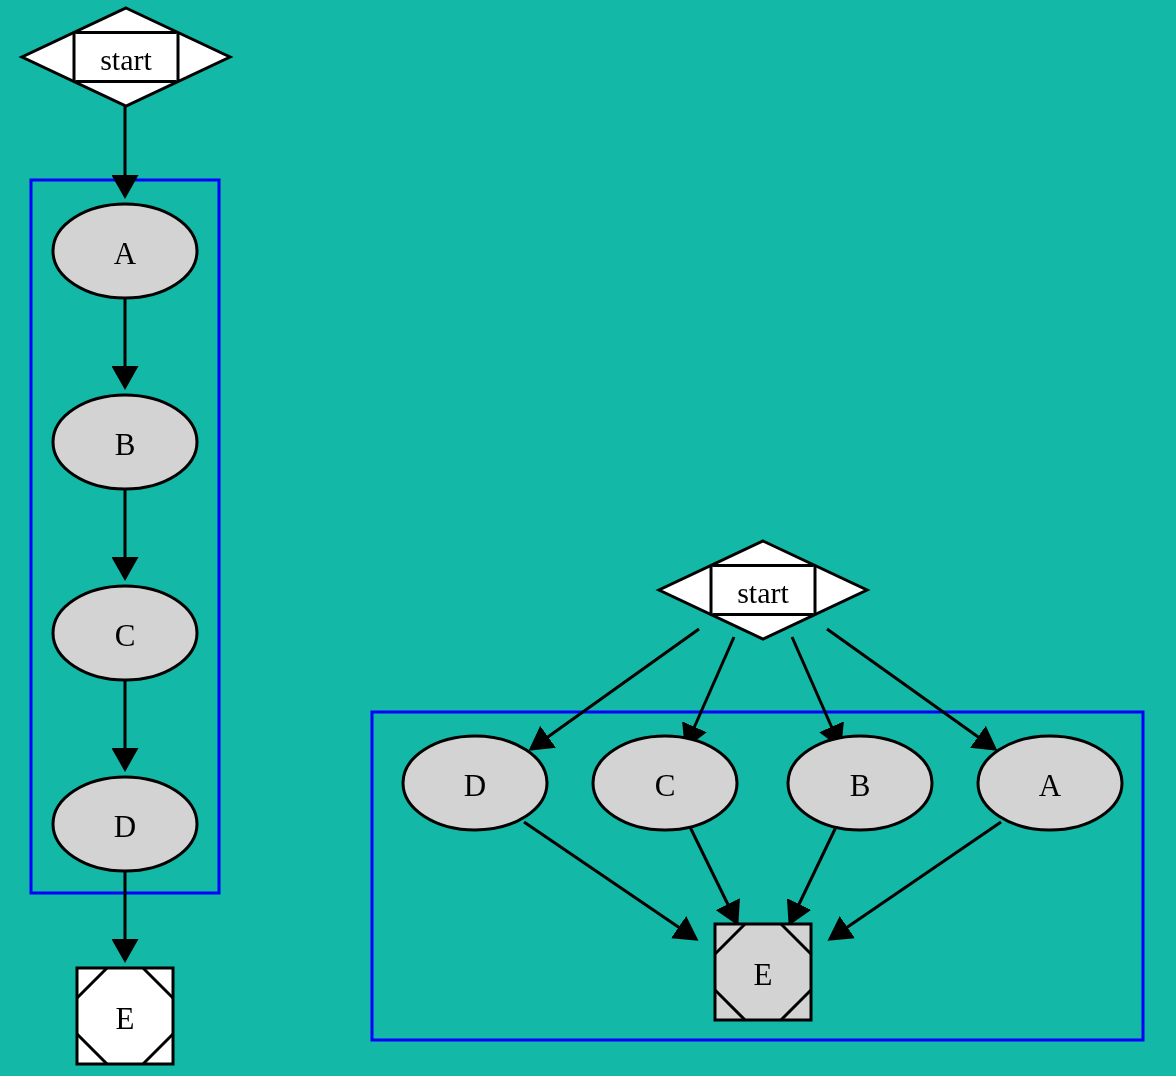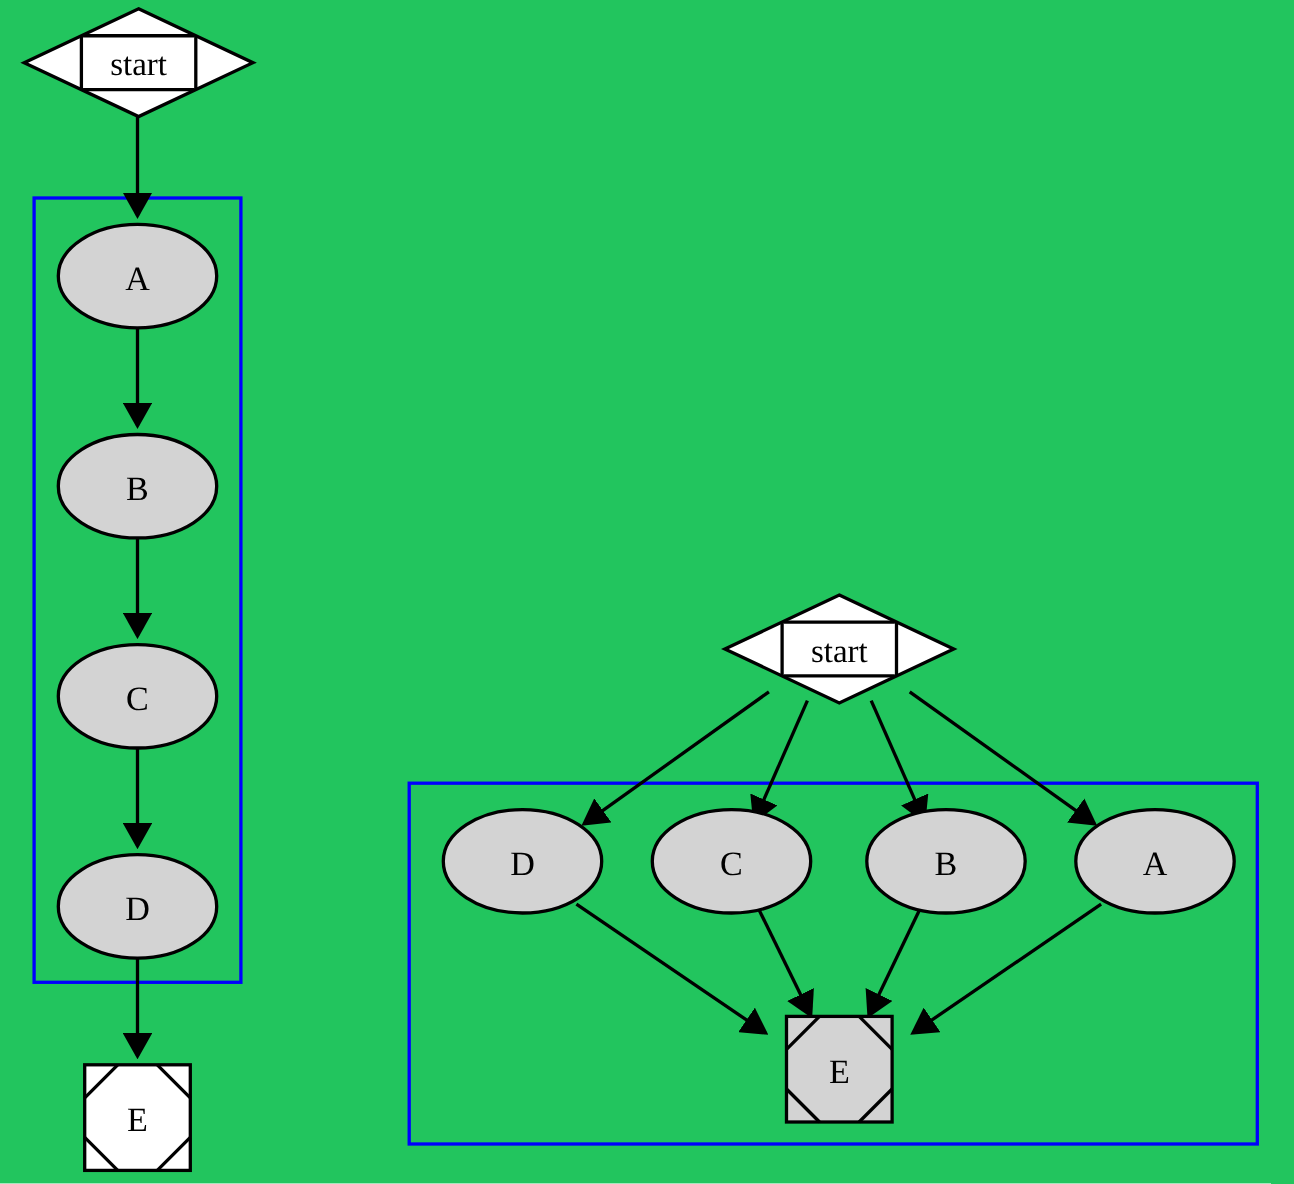--- a/index.html
+++ b/index.html
@@ -7,21 +7,21 @@
     padding: 0;
     background: #ffffff;
   }
   body {
     font-family: "Liberation Serif", serif;
   }
   #canvas {
     position: relative;
     width: 1176px;
     height: 1076px;
-    background: #22c55e;
+    background: #14b8a6;
     overflow: hidden;
   }
   #graph-svg {
     position: absolute;
     left: 0;
     top: 0;
     width: 1176px;
     height: 1076px;
   }
   .node-shape {

